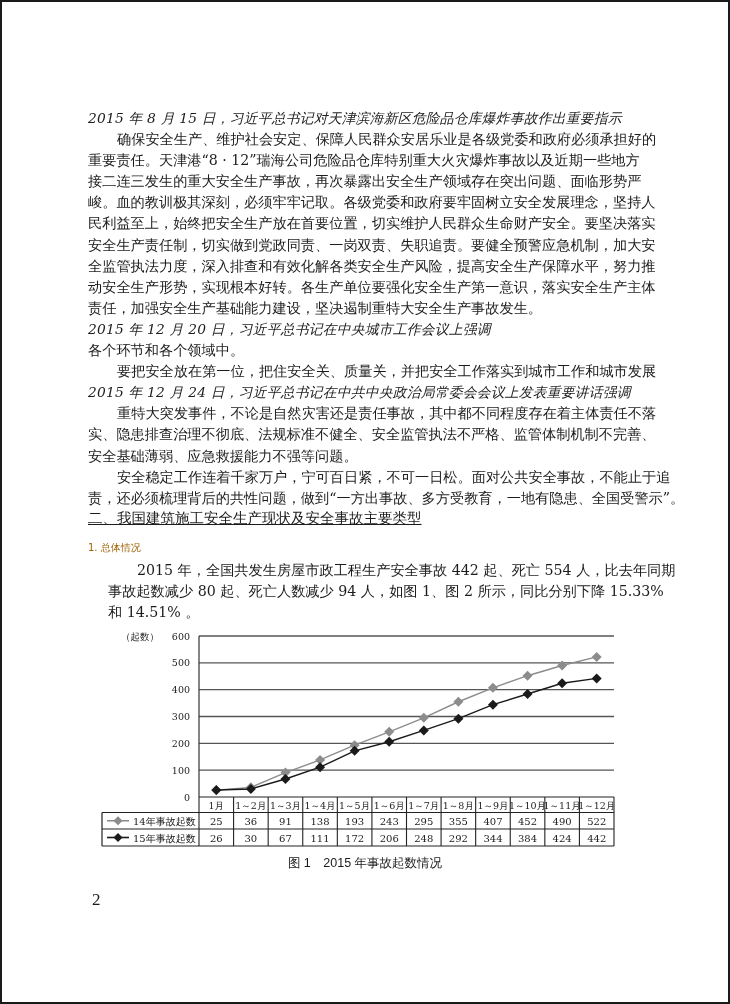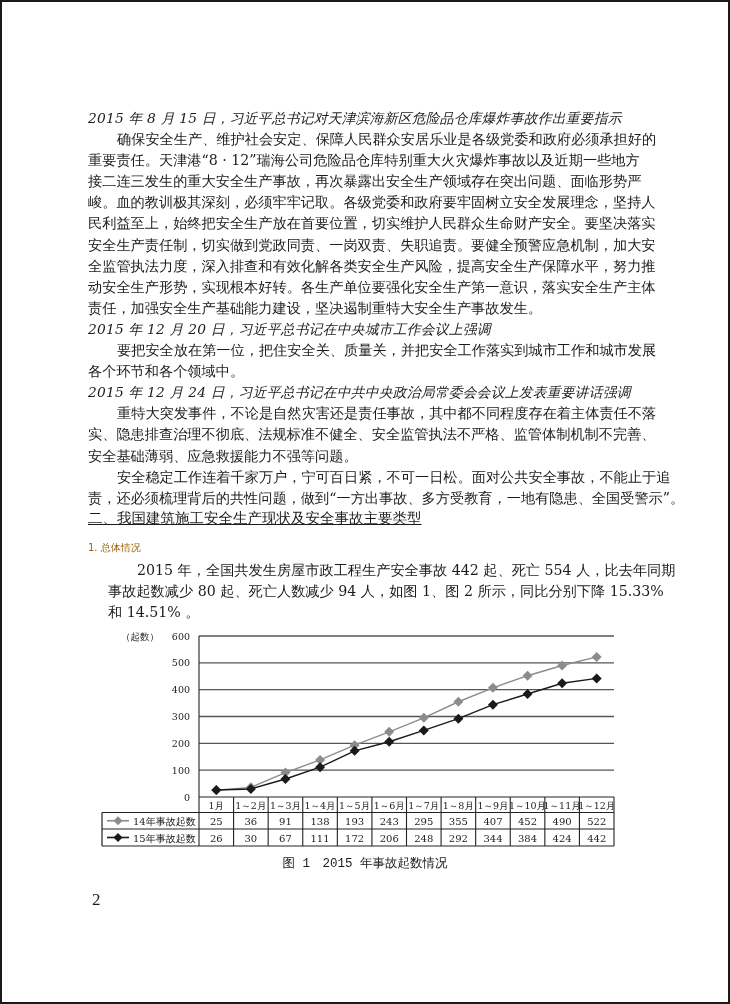--- a/index.html
+++ b/index.html
@@ -20,21 +20,21 @@
     position: absolute; left: 88px; font-family: "DejaVu Sans", sans-serif;
     font-size: 14.5px; color: #1c1c1c; white-space: nowrap;
   }
   .sub-title {
     position: absolute; left: 88px; font-family: "DejaVu Sans", sans-serif;
     font-size: 10px; font-weight: normal; color: #a16207; white-space: nowrap;
   }
   #chart { position: absolute; left: 0; top: 0; }
   .caption {
     position: absolute; left: 0; width: 730px; top: 855px; text-align: center;
-    font-family: Liberation Mono, monospace; font-size: 12.5px; color: #1c1c1c;
+    font-family: Liberation Sans, sans-serif; font-size: 12.5px; color: #1c1c1c;
   }
   .page-number {
     position: absolute; left: 92px; top: 890px;
     font-family: "Liberation Serif", serif; font-size: 17px; color: #1c1c1c;
   }
 </style>
 </head>
 <body>
 
 <div class="page"></div>
@@ -45,22 +45,22 @@
   <div class="line">重要责任。天津港“8 · 12”瑞海公司危险品仓库特别重大火灾爆炸事故以及近期一些地方</div>
   <div class="line">接二连三发生的重大安全生产事故，再次暴露出安全生产领域存在突出问题、面临形势严</div>
   <div class="line">峻。血的教训极其深刻，必须牢牢记取。各级党委和政府要牢固树立安全发展理念，坚持人</div>
   <div class="line">民利益至上，始终把安全生产放在首要位置，切实维护人民群众生命财产安全。要坚决落实</div>
   <div class="line">安全生产责任制，切实做到党政同责、一岗双责、失职追责。要健全预警应急机制，加大安</div>
   <div class="line">全监管执法力度，深入排查和有效化解各类安全生产风险，提高安全生产保障水平，努力推</div>
   <div class="line">动安全生产形势，实现根本好转。各生产单位要强化安全生产第一意识，落实安全生产主体</div>
   <div class="line">责任，加强安全生产基础能力建设，坚决遏制重特大安全生产事故发生。</div>
 
   <div class="line date-heading">2015 年 12 月 20 日，习近平总书记在中央城市工作会议上强调</div>
+  <div class="line">各个环节和各个领域中。</div>
   <div class="line indent">要把安全放在第一位，把住安全关、质量关，并把安全工作落实到城市工作和城市发展</div>
-  <div class="line">各个环节和各个领域中。</div>
 
   <div class="line date-heading">2015 年 12 月 24 日，习近平总书记在中共中央政治局常委会会议上发表重要讲话强调</div>
   <div class="line indent">重特大突发事件，不论是自然灾害还是责任事故，其中都不同程度存在着主体责任不落</div>
   <div class="line">实、隐患排查治理不彻底、法规标准不健全、安全监管执法不严格、监管体制机制不完善、</div>
   <div class="line">安全基础薄弱、应急救援能力不强等问题。</div>
 
   <div class="line indent">安全稳定工作连着千家万户，宁可百日紧，不可一日松。面对公共安全事故，不能止于追</div>
   <div class="line">责，还必须梳理背后的共性问题，做到“一方出事故、多方受教育，一地有隐患、全国受警示”。</div>
 </div>
 

